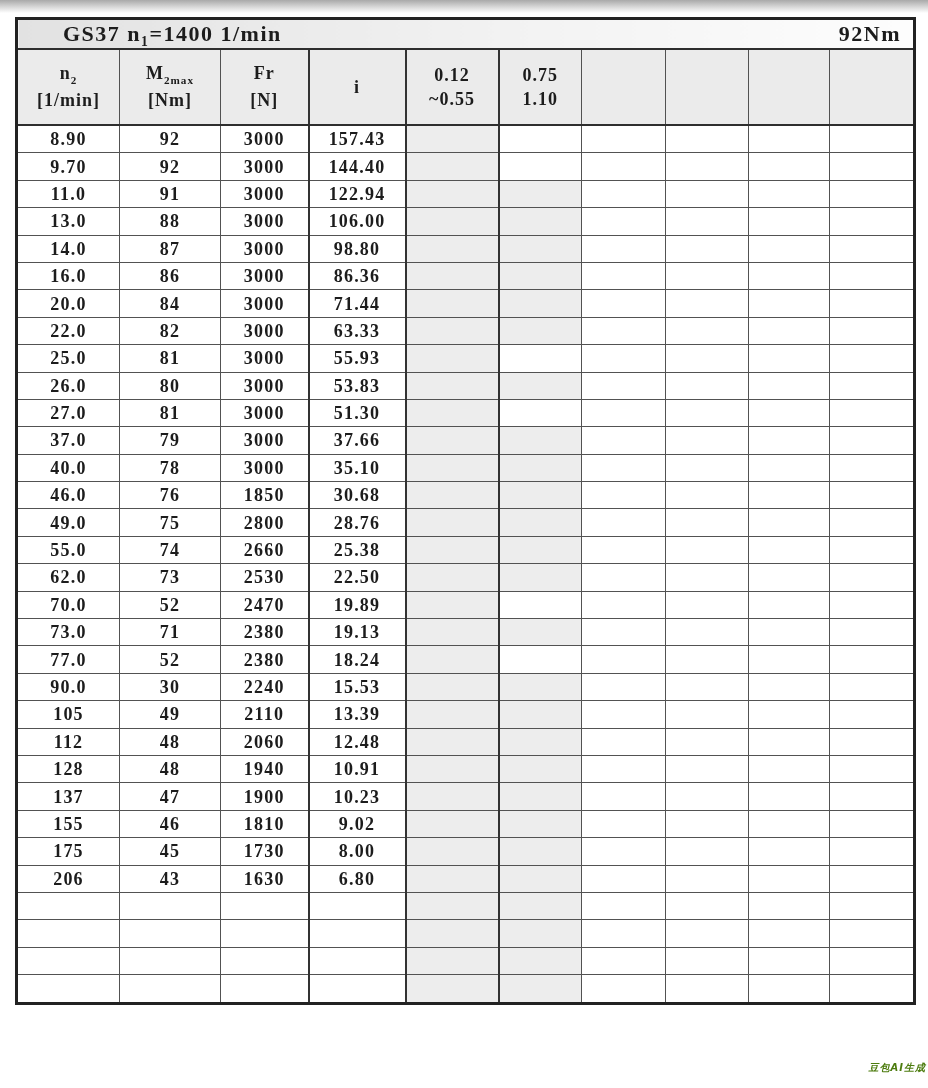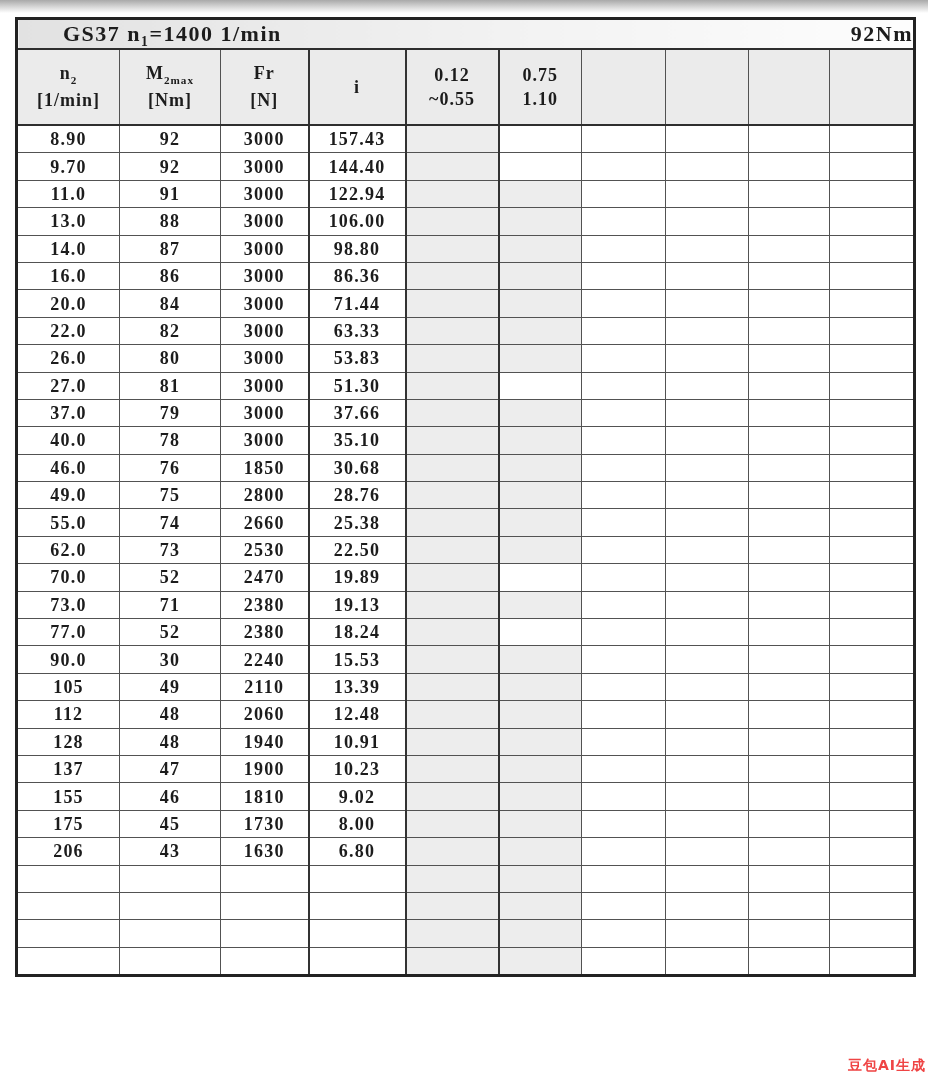--- a/index.html
+++ b/index.html
@@ -8,33 +8,33 @@
   .top-fade{position:absolute;top:0;left:0;width:100%;height:13px;
         background:linear-gradient(to bottom,rgba(148,148,148,0.8),rgba(255,255,255,0));}
   table.spec{position:absolute;top:17px;left:15px;width:898px;
         border-collapse:collapse;table-layout:fixed;border:3px solid #222222;}
   .spec td,.spec th{border:1.5px solid #525252;padding:0;text-align:center;
         color:#1c1c1c;overflow:hidden;}
   .spec .b-thick{border-left-width:2.5px;border-left-color:#333333;}
   tr.title-row td{height:28px;border-bottom:2.5px solid #2e2e2e;
         background:linear-gradient(to right,#e2e2e2 0%,#f2f2f2 55%,#fdfdfd 100%);}
   .title-flex{display:flex;justify-content:space-between;align-items:center;
-        padding:0 0 0 45px;font-size:22px;font-weight:bold;letter-spacing:1.5px;}
+        padding:0 12px 0 45px;font-size:22px;font-weight:bold;letter-spacing:1.5px;}
   tr.head-row th{height:74px;background:#ebebeb;font-size:18px;font-weight:bold;
         vertical-align:middle;border-bottom:2px solid #2e2e2e;}
   .h-stack{display:flex;flex-direction:column;gap:8px;align-items:center;
         justify-content:center;letter-spacing:1px;line-height:1.05;}
   .h-stack.tight{gap:5px;}
   sub{font-size:62%;line-height:0;}
   tbody td{height:26.4px;font-size:18px;font-weight:bold;letter-spacing:1.2px;
         background:#ffffff;line-height:1;}
   td.shade{background:#ededed;}
   .watermark{position:absolute;right:2px;bottom:13px;
-        font-family:"DejaVu Sans",sans-serif;font-size:14px;font-weight:bold;
-        color:#ef4444;letter-spacing:1px;text-shadow:0 1px 1px #ffffff;}
+        font-family:"DejaVu Sans",sans-serif;font-size:10px;font-weight:bold;
+        color:#4d7c0f;letter-spacing:1px;text-shadow:0 1px 1px #ffffff;font-style:italic;}
 </style>
 </head>
 <body>
 
 <div class="page">
   <div class="top-fade"></div>
 
   <table class="spec">
     <colgroup>
       <col style="width:103px">
@@ -190,20 +190,32 @@
           <td>3000</td>
           <td class="b-thick">63.33</td>
           <td class="b-thick shade"></td>
           <td class="b-thick shade"></td>
           <td></td>
           <td></td>
           <td></td>
           <td></td>
         </tr>
         <tr>
+          <td>25.0</td>
+          <td>81</td>
+          <td>3000</td>
+          <td class="b-thick">55.93</td>
+          <td class="b-thick shade"></td>
+          <td class="b-thick"></td>
+          <td></td>
+          <td></td>
+          <td></td>
+          <td></td>
+        </tr>
+        <tr>
           <td>26.0</td>
           <td>80</td>
           <td>3000</td>
           <td class="b-thick">53.83</td>
           <td class="b-thick shade"></td>
           <td class="b-thick shade"></td>
           <td></td>
           <td></td>
           <td></td>
           <td></td>

